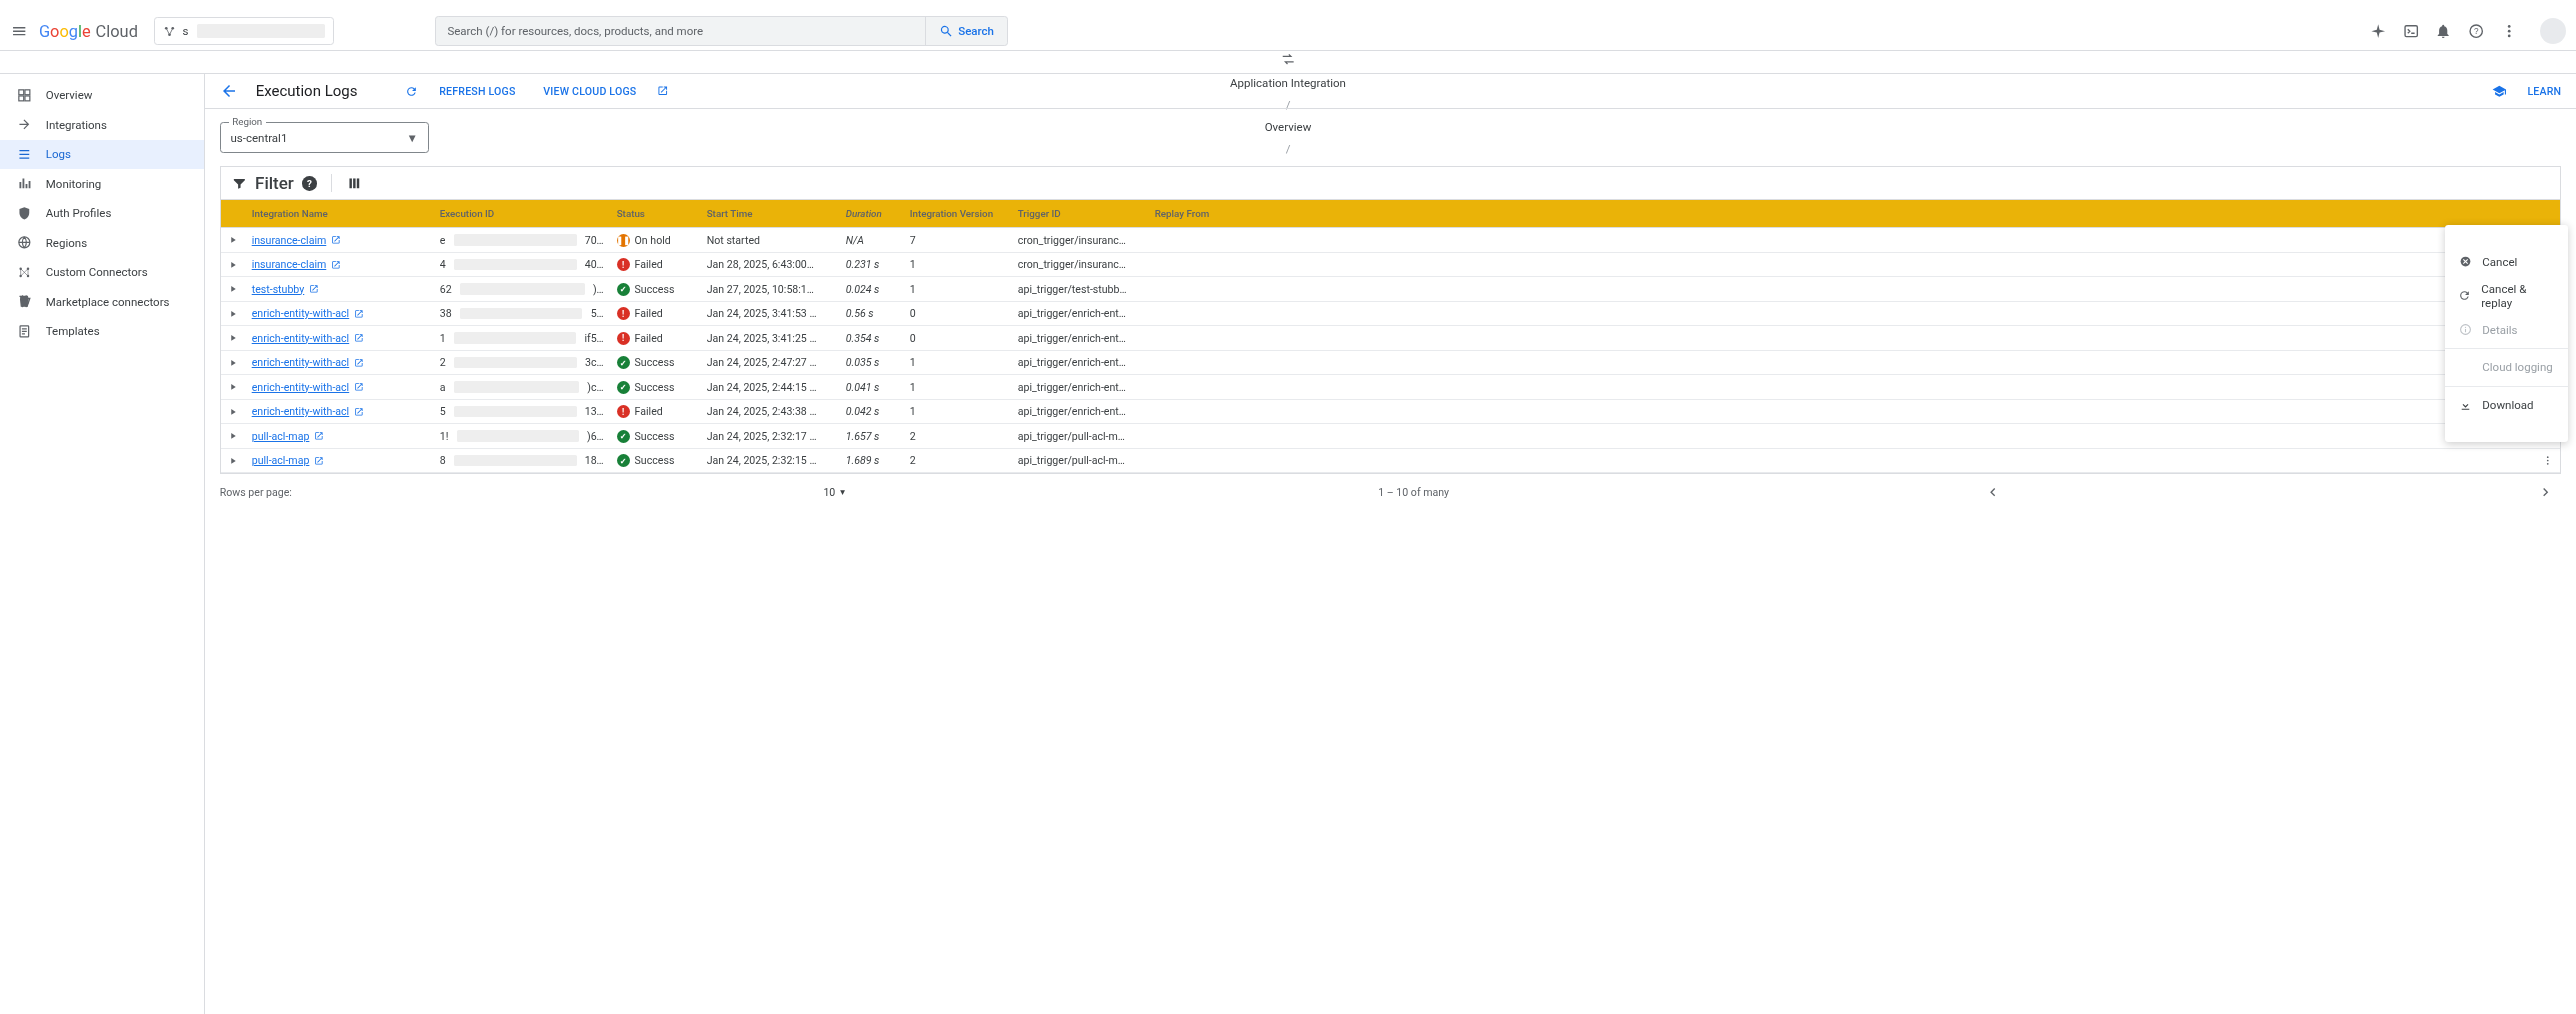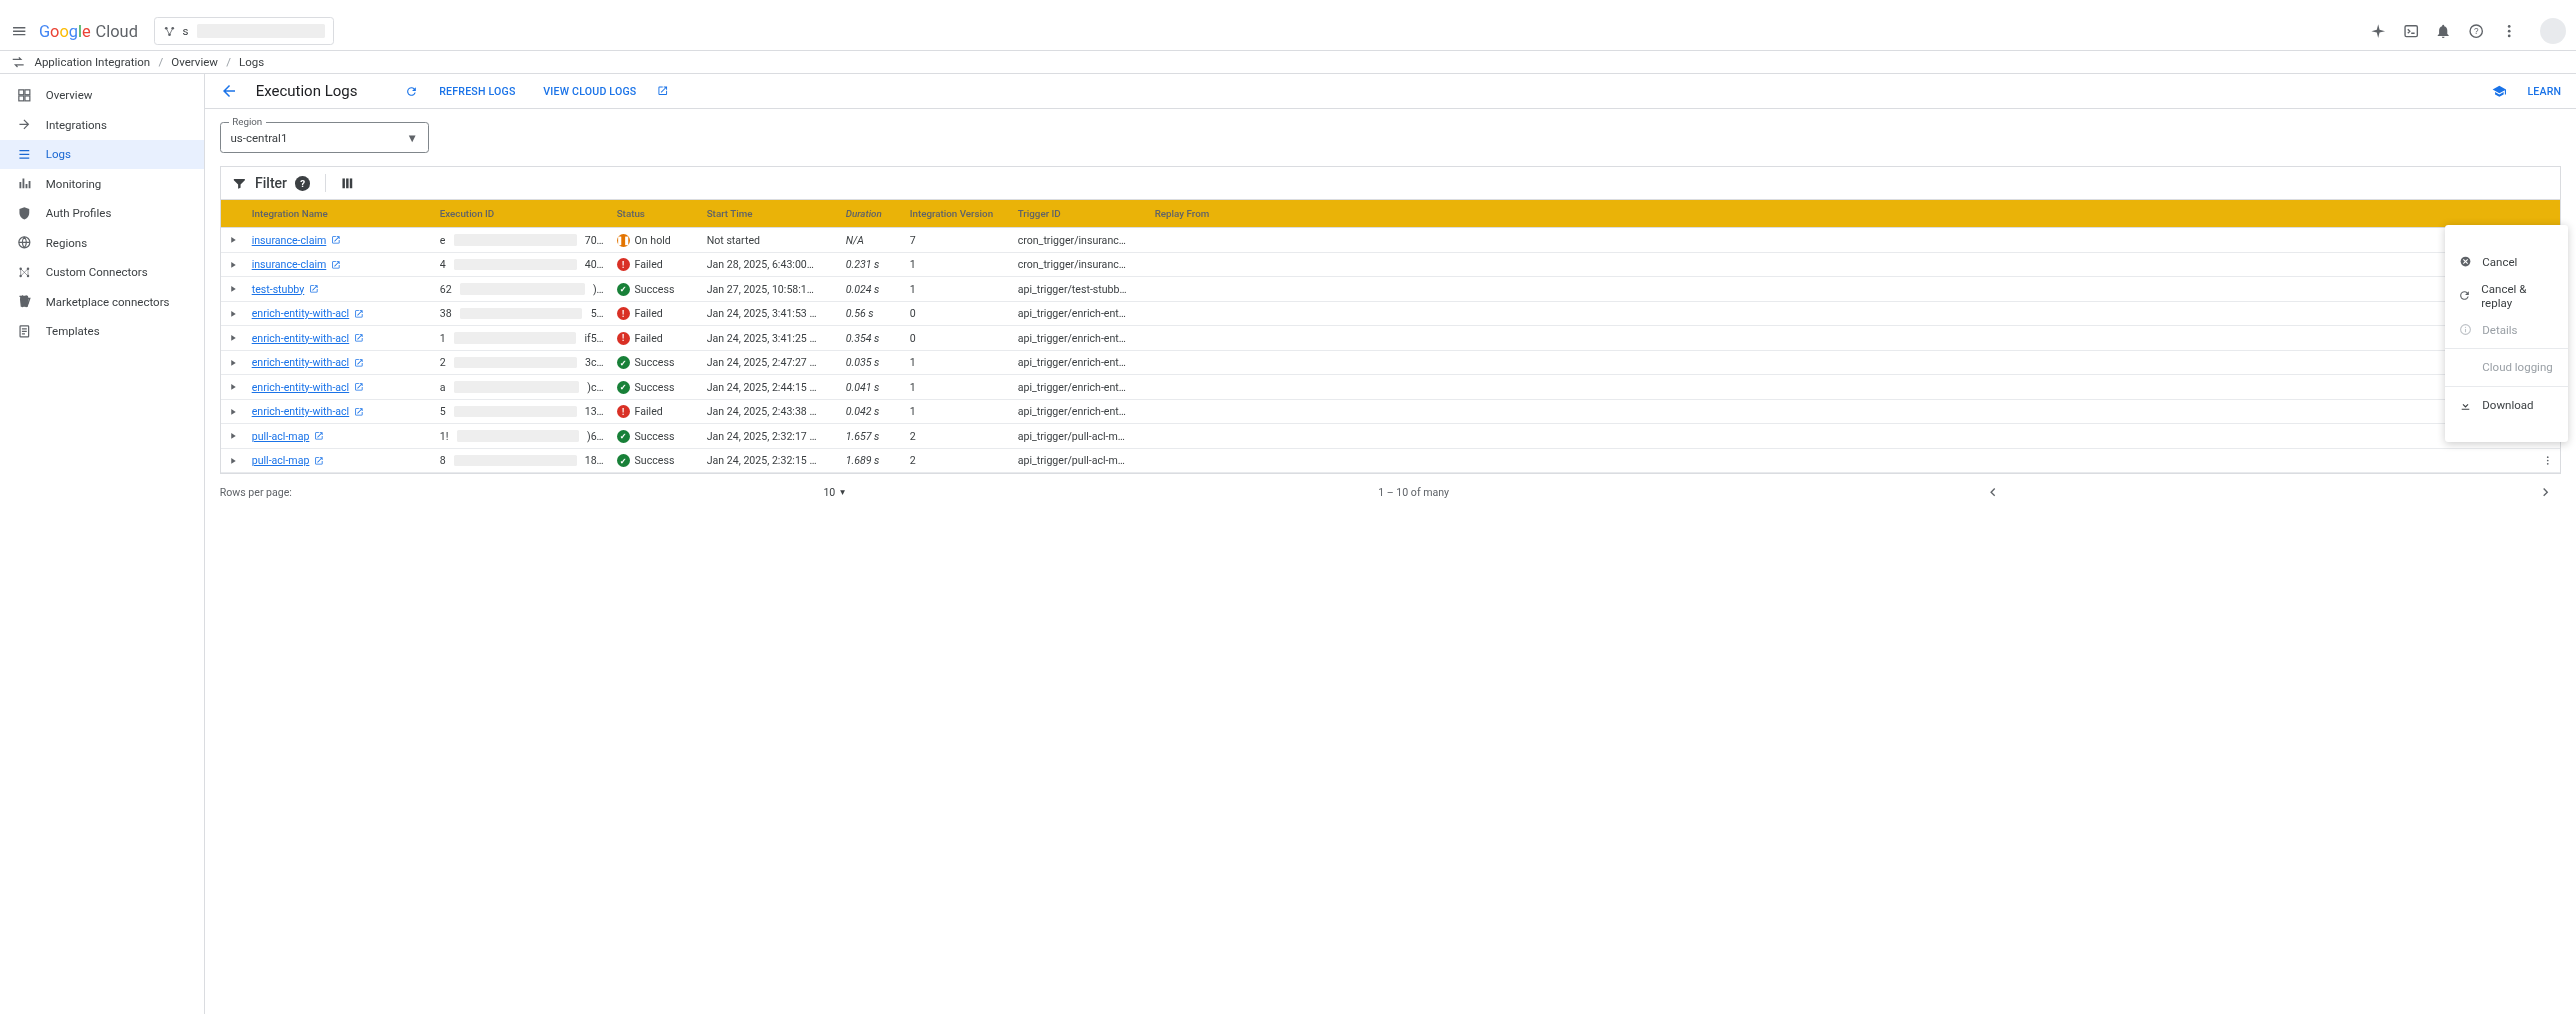--- a/index.html
+++ b/index.html
@@ -18,21 +18,21 @@
 .project-selector .stext { color: #3c4043; }
 .search-wrap { flex: 0 0 auto; margin-left: 98px; display: flex; align-items: center; height: 29.5px; width: 573px; border: 0.8px solid #dadce0; border-radius: 3.3px; background: #f1f3f4; }
 .search-input-part { flex: 1; padding: 0 11.5px; color: #5f6368; }
 .search-button-part { border-left: 0.8px solid #dadce0; padding: 0 13px; height: 100%; display: flex; align-items: center; gap: 4.9px; color: #1a73e8; font-weight: 500; }
 .header-spacer { flex: 1; }
 .header-icons { display: flex; align-items: center; gap: 16.4px; color: #5f6368; }
 .header-icons .icon-btn { cursor: pointer; display:flex; }
 .avatar { width: 26px; height: 26px; border-radius: 50%; background: #e8eaed; margin-left: 6.5px; }
 
 
-.breadcrumb { height: 23px; display: flex; align-items: center; padding: 0 9.8px; gap: 8.2px; border-bottom: 0.8px solid #dadce0; color: #5f6368; font-size: 11.5px; }
+.breadcrumb { height: 23px; display: flex; align-items: center; padding: 0 9.8px; gap: 8.2px; border-bottom: 0.8px solid #dadce0; color: #5f6368; font-size: 11.5px; flex-direction: column; }
 .breadcrumb .swap-icon {display:flex;}
 .breadcrumb .crumb { color: #3c4043; }
 .breadcrumb .sep { color: #9aa0a6; }
 
 
 .body { display: flex; height: calc(100vh - 62px); }
 
 
 .sidebar { width: 205px; border-right: 0.8px solid #dadce0; padding-top: 6.5px; }
 .side-item { display: flex; align-items: center; gap: 13px; padding: 0 16.4px; height: 29.5px; color: #3c4043; cursor: pointer; font-size: 11.5px;}
@@ -52,21 +52,21 @@
 .region-row { padding: 13px 14.7px; }
 .region-select { position: relative; width: 209px; height: 31px; border: 0.8px solid #80868b; border-radius: 3.3px; display: flex; align-items: center; padding: 0 9.8px; justify-content: space-between; cursor: pointer; }
 .region-select .lbl { position: absolute; top: -7.4px; left: 8.2px; background: #fff; padding: 0 3.3px; font-size: 9.8px; color: #5f6368; }
 .region-select .val { color: #3c4043; font-size: 11.5px;}
 .region-select .caret { color: #5f6368; }
 
 
 .table-wrap { flex: 1; padding: 0 14.7px 8.2px 14.7px; display:flex; flex-direction:column; overflow:hidden; position:relative;}
 .filter-bar { display: flex; align-items: center; gap: 8.2px; height: 33px; border: 0.8px solid #dadce0; border-bottom: none; padding: 0 11.5px; background: #fff;}
 .filter-icon { color: #3c4043; display:flex;}
-.filter-label { font-weight: 500; color: #3c4043; font-size: 14px;}
+.filter-label { font-weight: 500; color: #3c4043; font-size: 17px;}
 .filter-input { color: #80868b; flex: 1; font-size: 10.6px;}
 .filter-right { display: flex; align-items: center; gap: 14.7px; color: #3c4043; }
 .filter-right .help { width: 14.7px; height: 14.7px; border-radius: 50%; background: #3c4043; color: #fff; display:flex; align-items:center; justify-content:center; font-size:9.8px; font-weight:bold;}
 .vline { width: 0.8px; height: 18px; background: #dadce0; }
 
 .tbl { border: 0.8px solid #dadce0; width: 100%; }
 .thead { display: flex; background: #eab308; border-bottom: 0.8px solid #dadce0; height: 28px; align-items: center; font-size: 9.8px; color: #5f6368; font-weight: 500;}
 .trow { display: flex; border-bottom: 0.8px solid #e8eaed; height: 24.5px; align-items: center; font-size: 10.6px; color: #3c4043; }
 .cell { padding: 0 6.5px; overflow: hidden; text-overflow: ellipsis; white-space: nowrap; display:flex; align-items:center; gap:4.9px;}
 .c-expand { width: 24.5px; justify-content:center; color:#5f6368;}
@@ -122,20 +122,29 @@
     <span class="nodes">
       <svg width="13" height="13" viewBox="0 0 24 24">
           <circle cx="6" cy="6" r="2.5" fill="#5f6368"></circle>
           <circle cx="18" cy="6" r="2.5" fill="#5f6368"></circle>
           <circle cx="12" cy="18" r="2.5" fill="#5f6368"></circle>
           <path stroke="#5f6368" stroke-width="1.5" d="M6 6 L12 18 M18 6 L12 18" fill="none"></path>
         </svg>
     </span>
     <span class="stext">s</span>
     <span class="ptext"></span>
+  </div>
+  <div class="search-wrap">
+    <div class="search-input-part">Search (/) for resources, docs, products, and more</div>
+    <div class="search-button-part">
+      <svg width="14.7" height="14.7" viewBox="0 0 24 24">
+          <path fill="#1a73e8" d="M15.5 14h-.79l-.28-.27a6.5 6.5 0 1 0-.7.7l.27.28v.79l5 4.99L20.49 19zm-6 0A4.5 4.5 0 1 1 14 9.5 4.5 4.5 0 0 1 9.5 14"></path>
+        </svg>
+      <span>Search</span>
+    </div>
   </div>
   <div class="header-spacer"></div>
   <div class="header-icons">
     <span class="icon-btn">
         <svg width="16.4" height="16.4" viewBox="0 0 24 24">
           <path fill="#5f6368" d="M12 2l2 8 8 2-8 2-2 8-2-8-8-2 8-2z"></path>
         </svg>
       </span>
     <span class="icon-btn">
         <svg width="16.4" height="16.4" viewBox="0 0 24 24">

